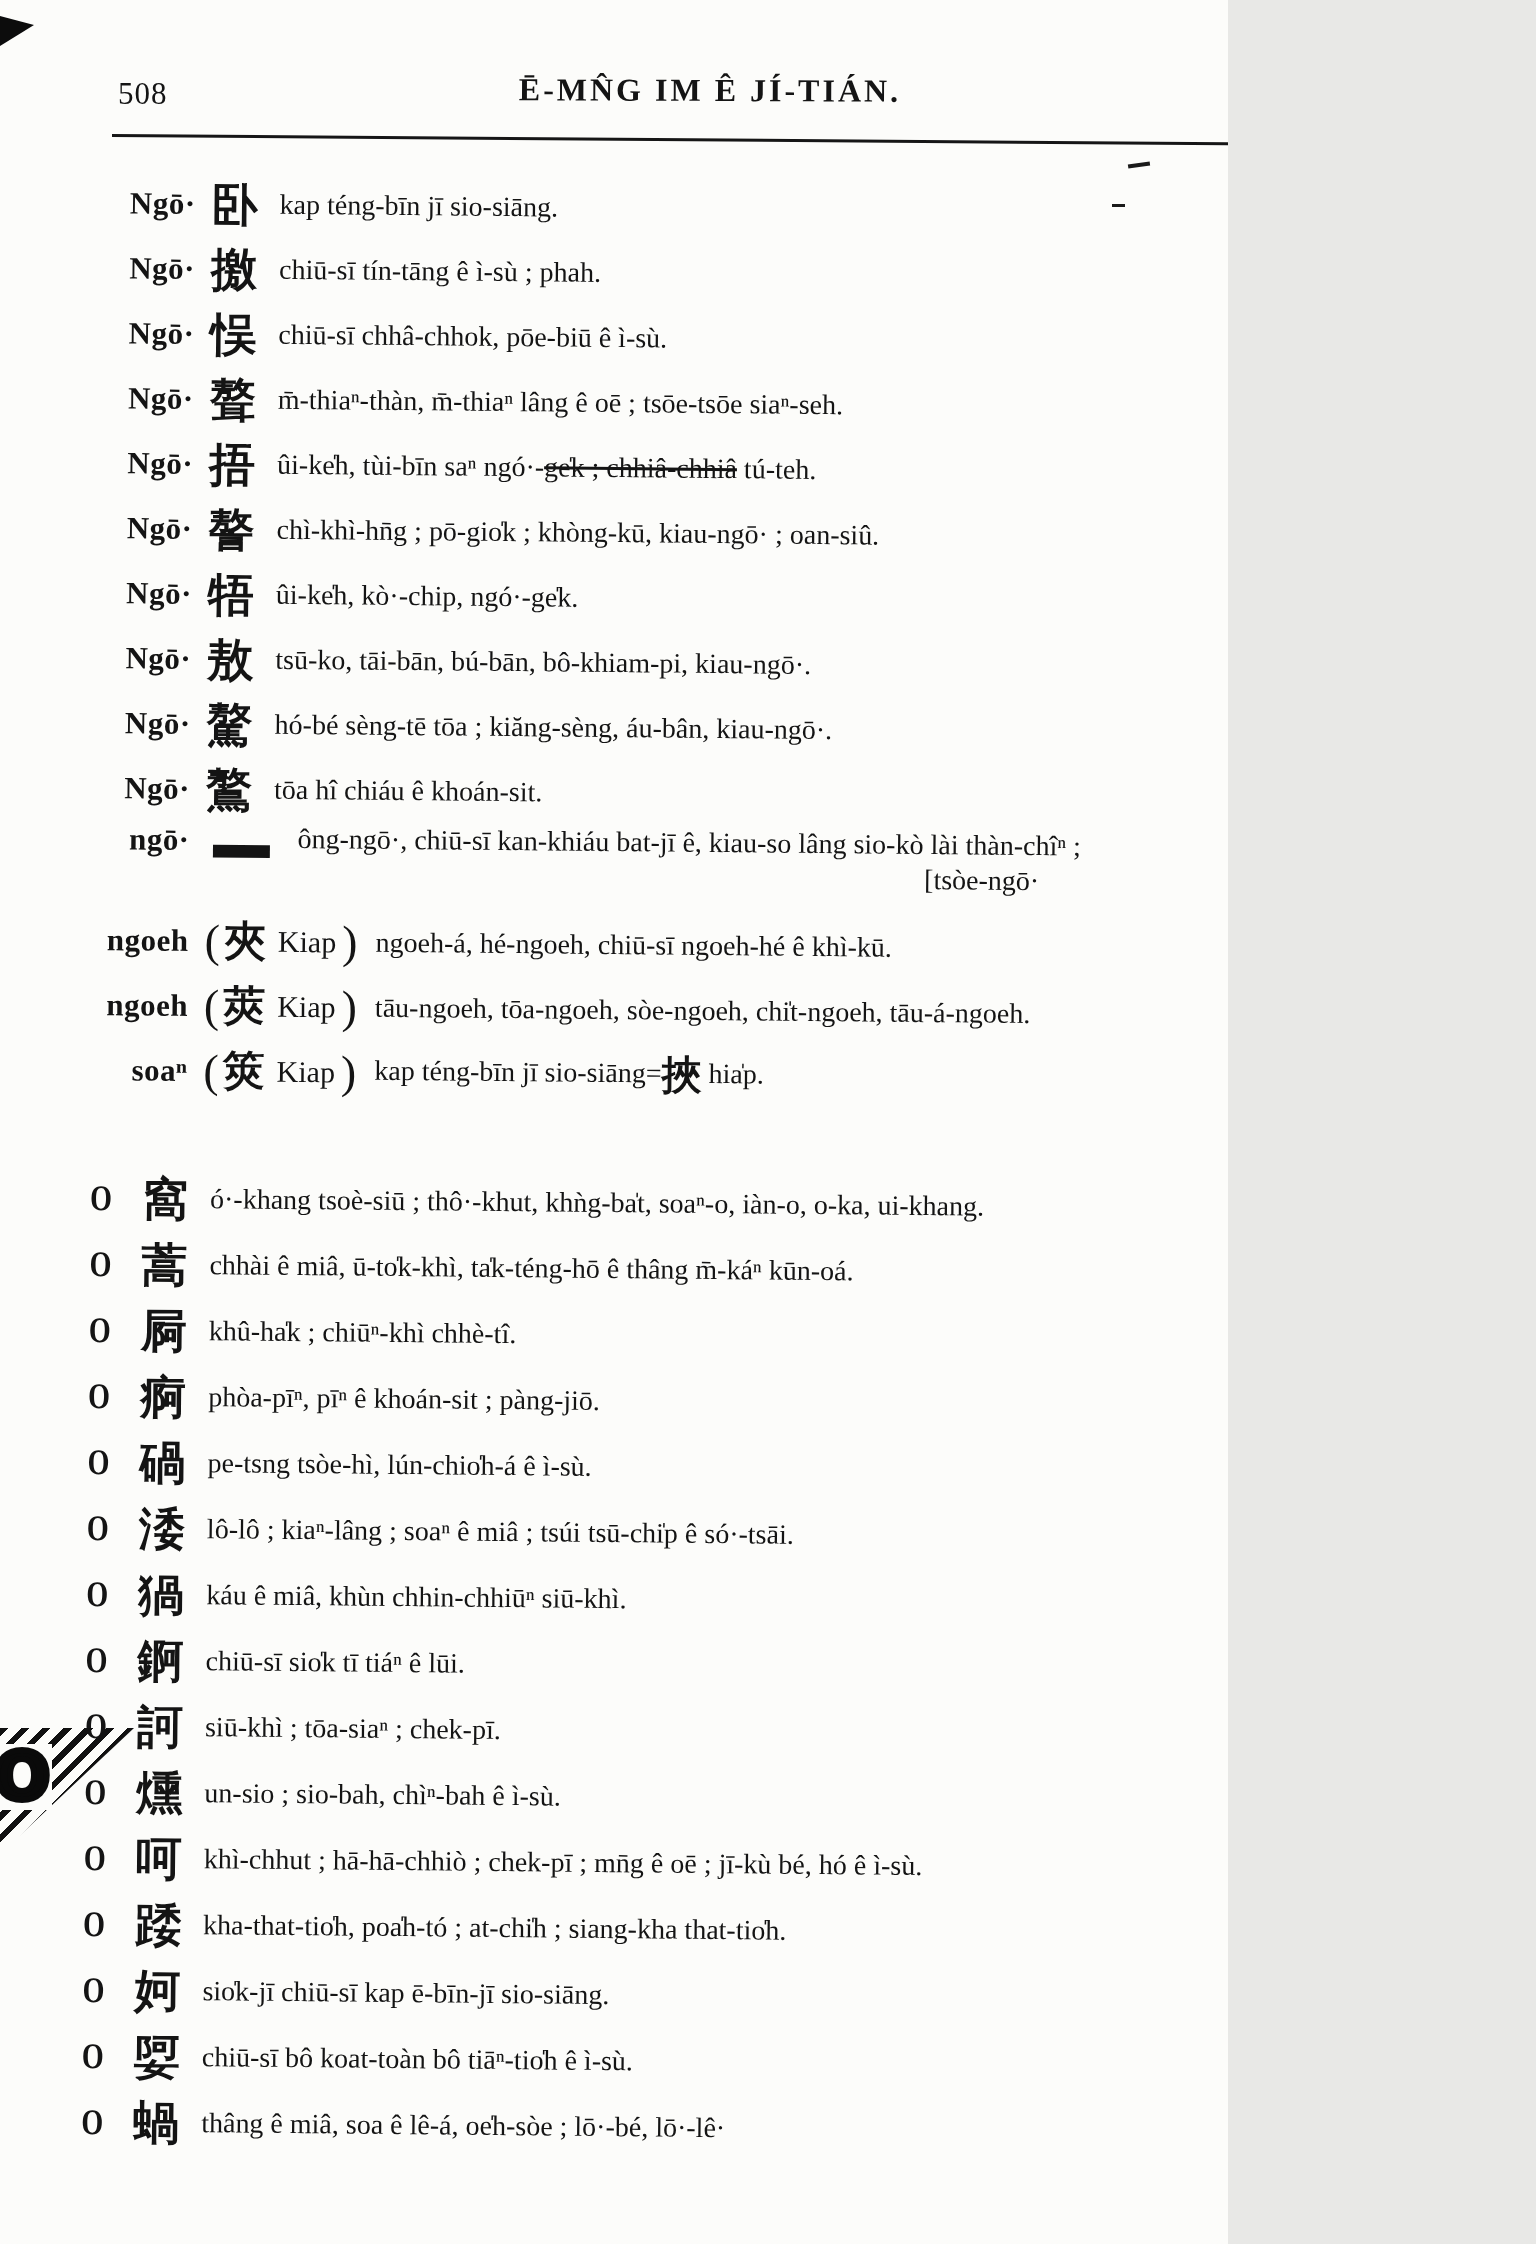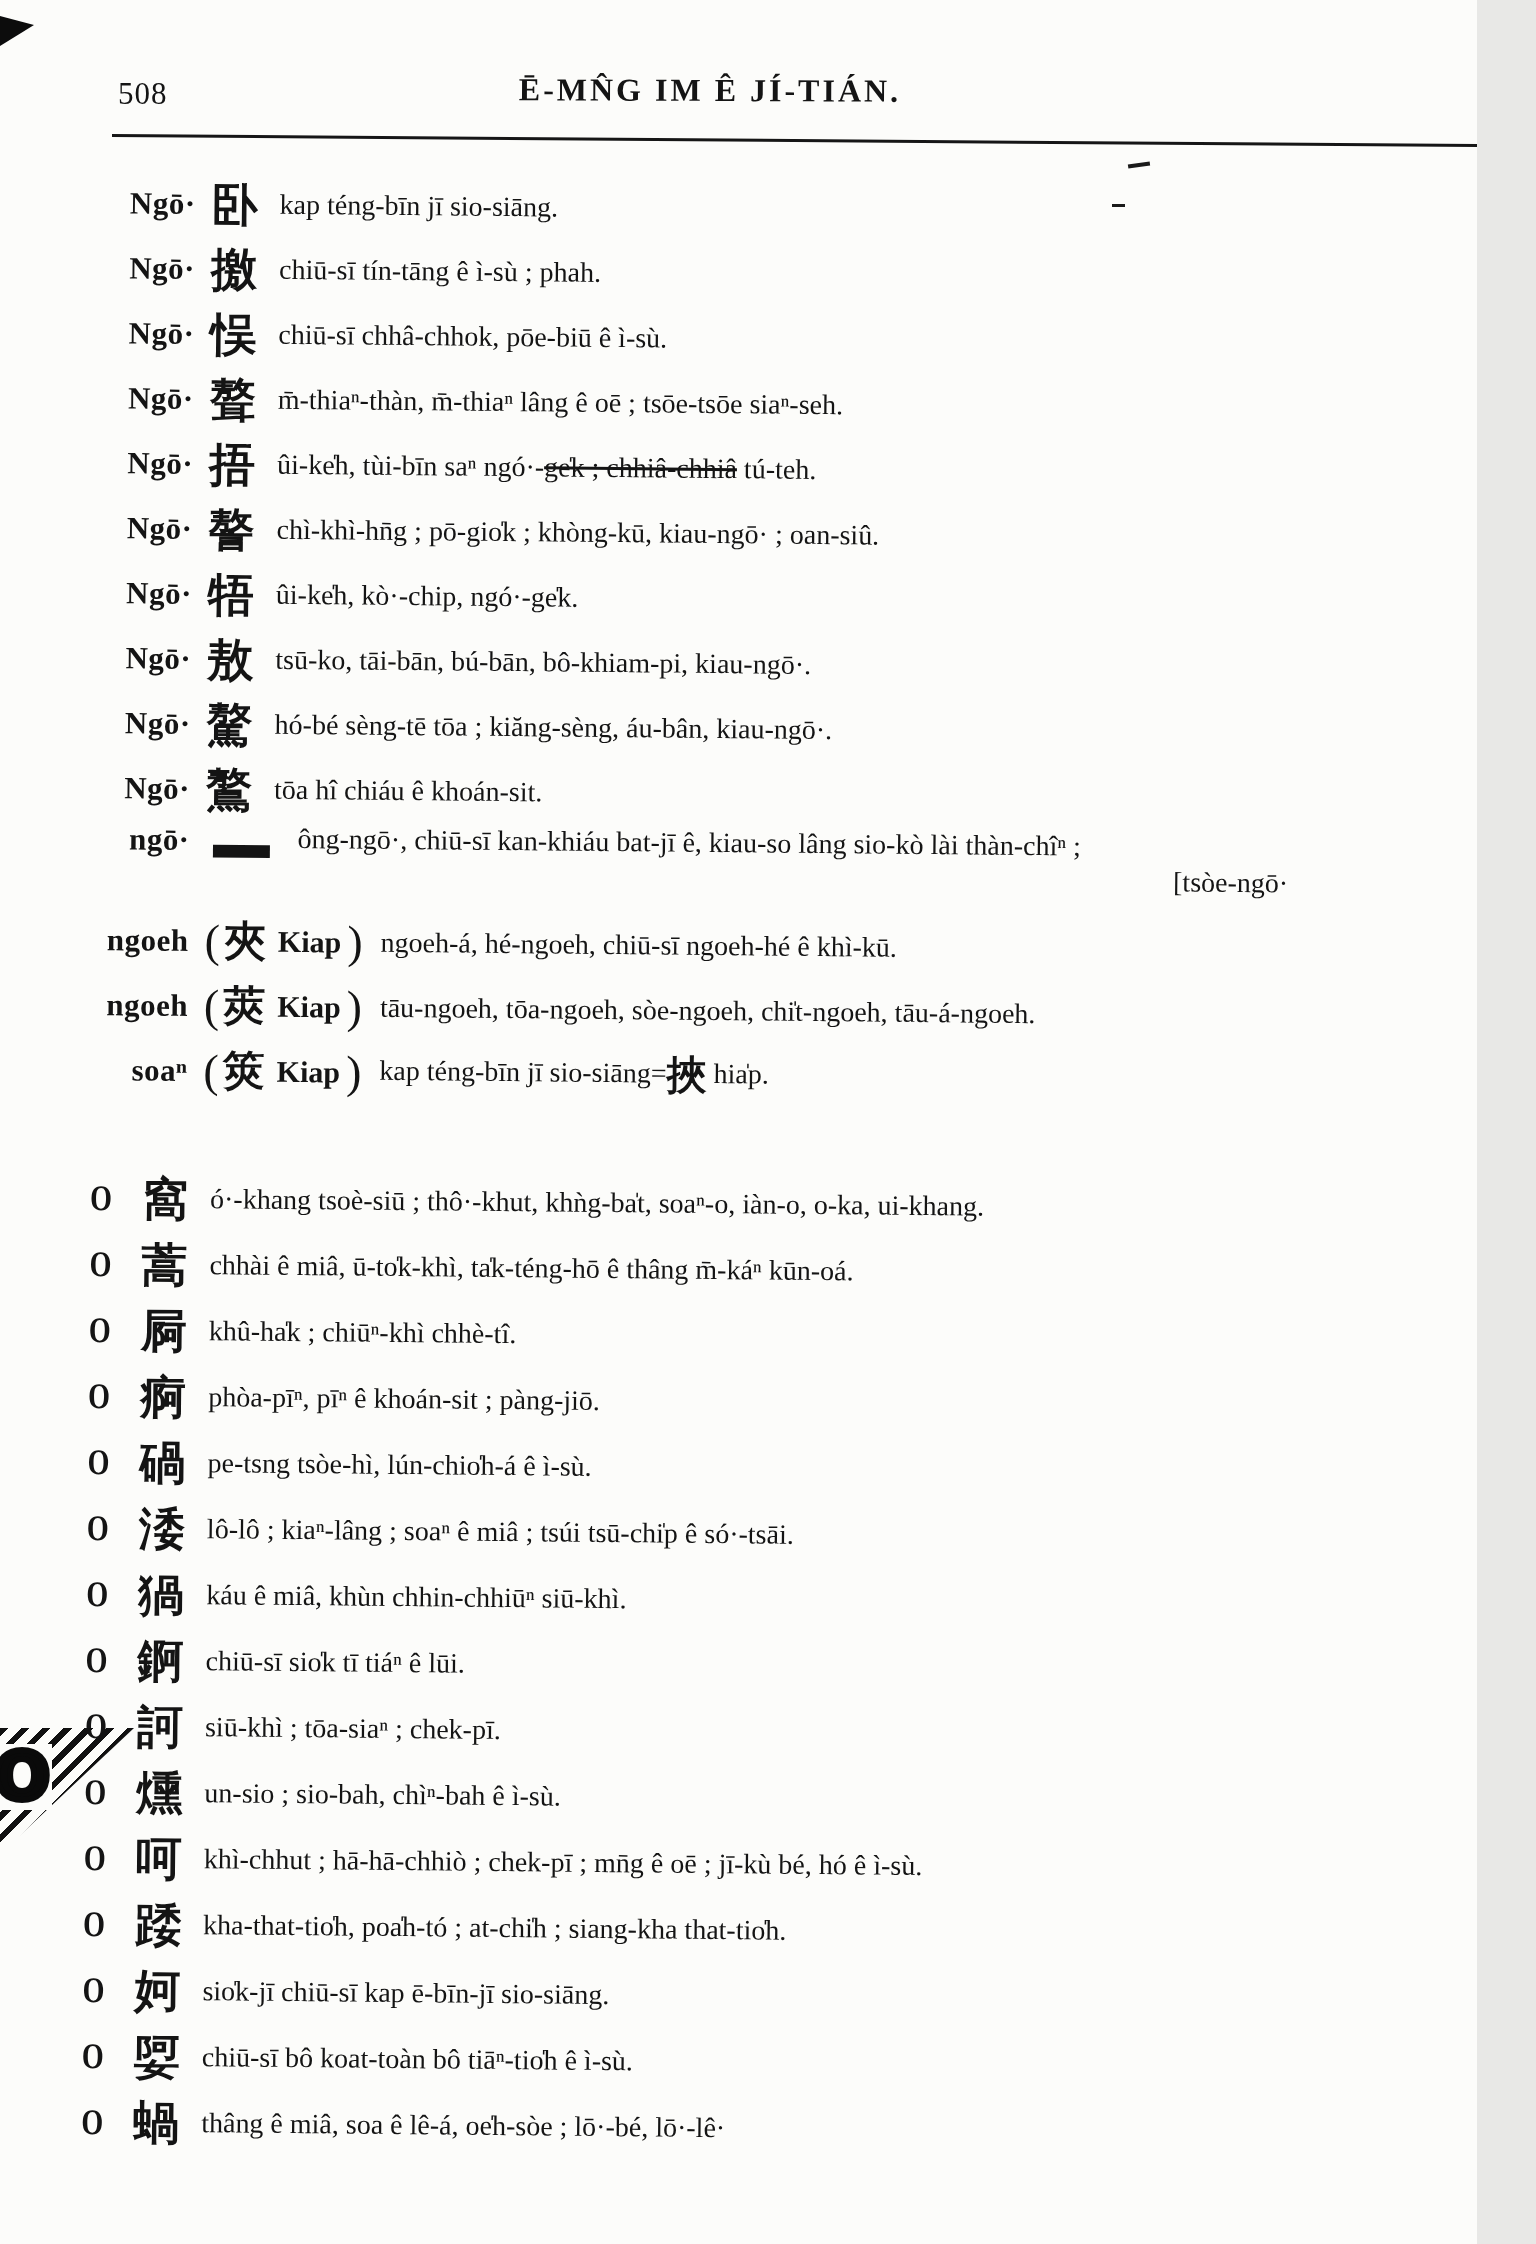--- a/index.html
+++ b/index.html
@@ -1,18 +1,18 @@
 <!DOCTYPE html>
 <html><head>
 <meta charset="utf-8">
 <style>
   html,body{margin:0;padding:0;background:#e8e8e6;}
   .page{
     position:relative;
-    width:1477px;height:2244px;
+    width:1228px;height:2244px;
     background:#fcfcfa;
     overflow:hidden;
     font-family:"Liberation Serif", serif;
     color:#141414;
   }
   
   .corner-mark{
     position:absolute;left:0;top:16px;width:34px;height:30px;
     background:#0c0c0c;
     clip-path:polygon(0 0,100% 30%,0 100%);
@@ -74,21 +74,21 @@
     font-size:44px;
     transform:scale(1.45,2.3);transform-origin:center;
     margin:0 34px 0 14px;
   }
   .paren-group{flex:none;margin-right:18px;display:inline-flex;align-items:center;}
   .paren{font-size:46px;font-weight:400;line-height:1;}
   .paren-hanzi{
     font-family:"DejaVu Sans", "Liberation Sans", sans-serif;
     font-size:42px;font-weight:700;line-height:1;margin:0 4px;
   }
-  .paren-gloss{font-weight:700;font-size:30px;margin:0 6px 0 8px;}
+  .paren-gloss{font-weight:400;font-size:30px;margin:0 6px 0 8px;}
 
   .rowtext{flex:1 1 auto;min-width:0;}
   .def{font-size:28px;line-height:1.12;}
   .def .struck{text-decoration:line-through;text-decoration-thickness:3px;}
   .def .inline-hanzi{
     font-family:"DejaVu Sans", "Liberation Sans", sans-serif;
     font-size:40px;font-weight:700;vertical-align:-6px;
   }
   .line2{
     font-size:28px;text-align:right;padding-right:182px;margin-top:4px;

